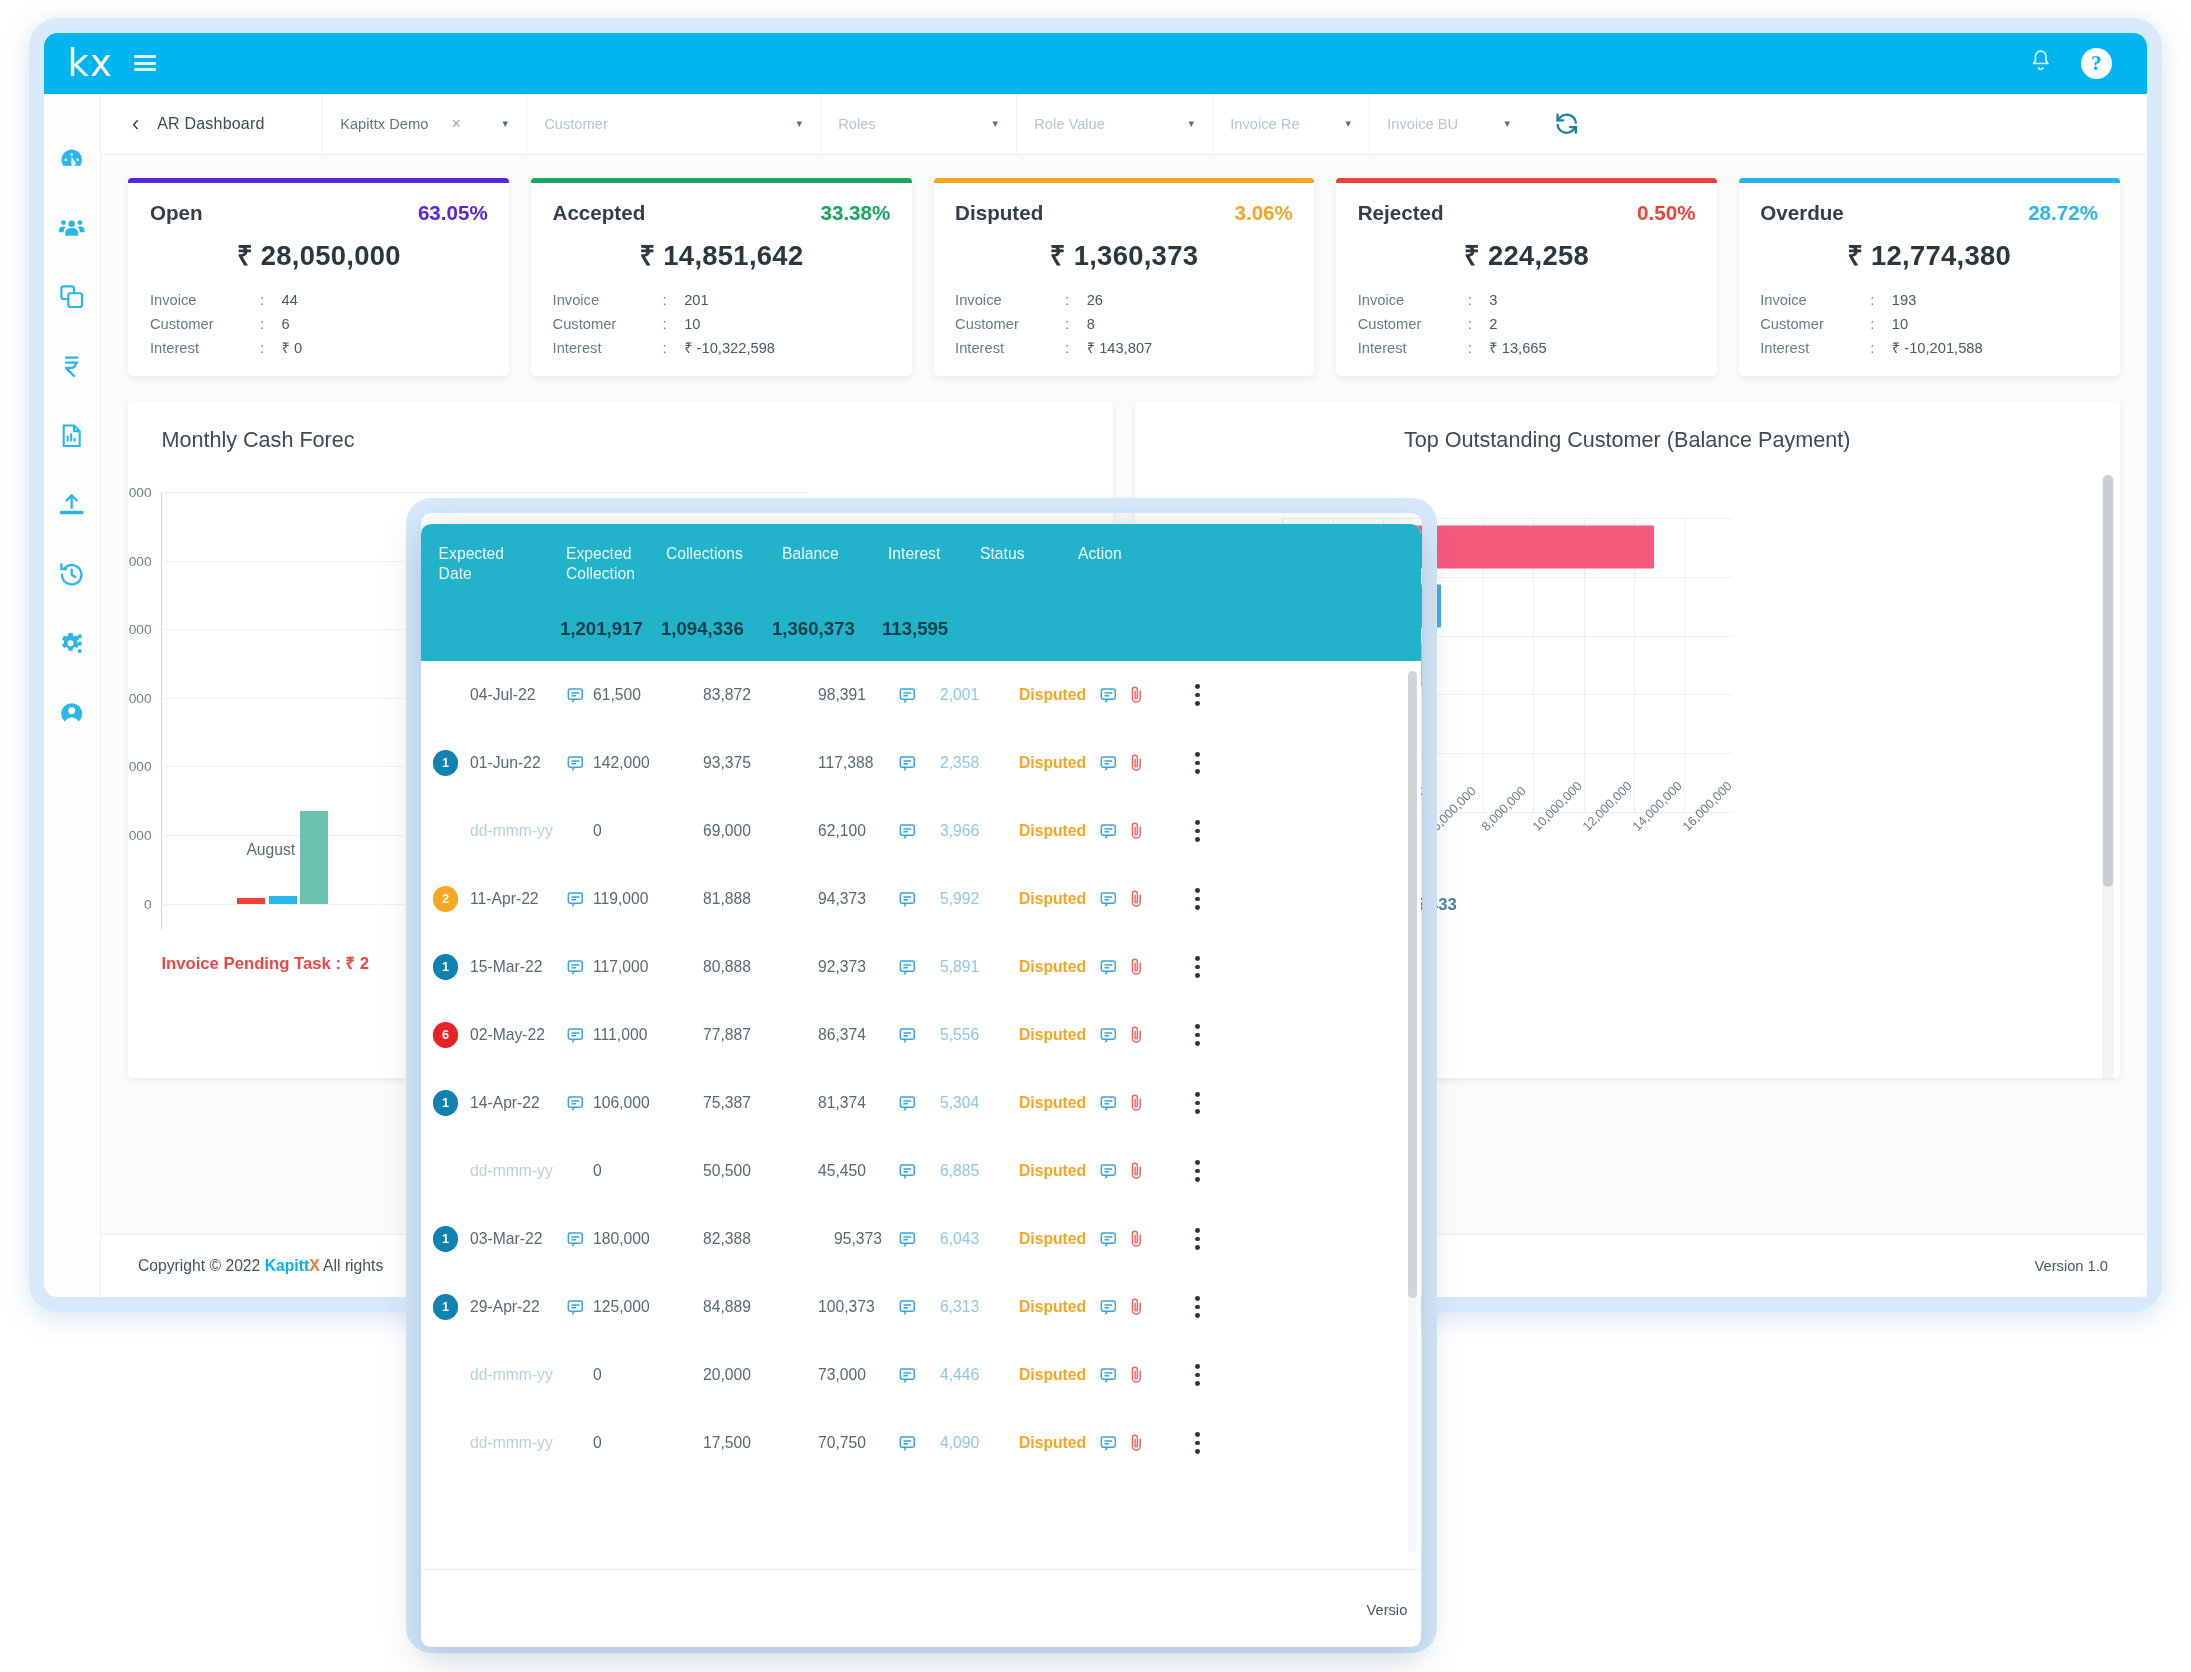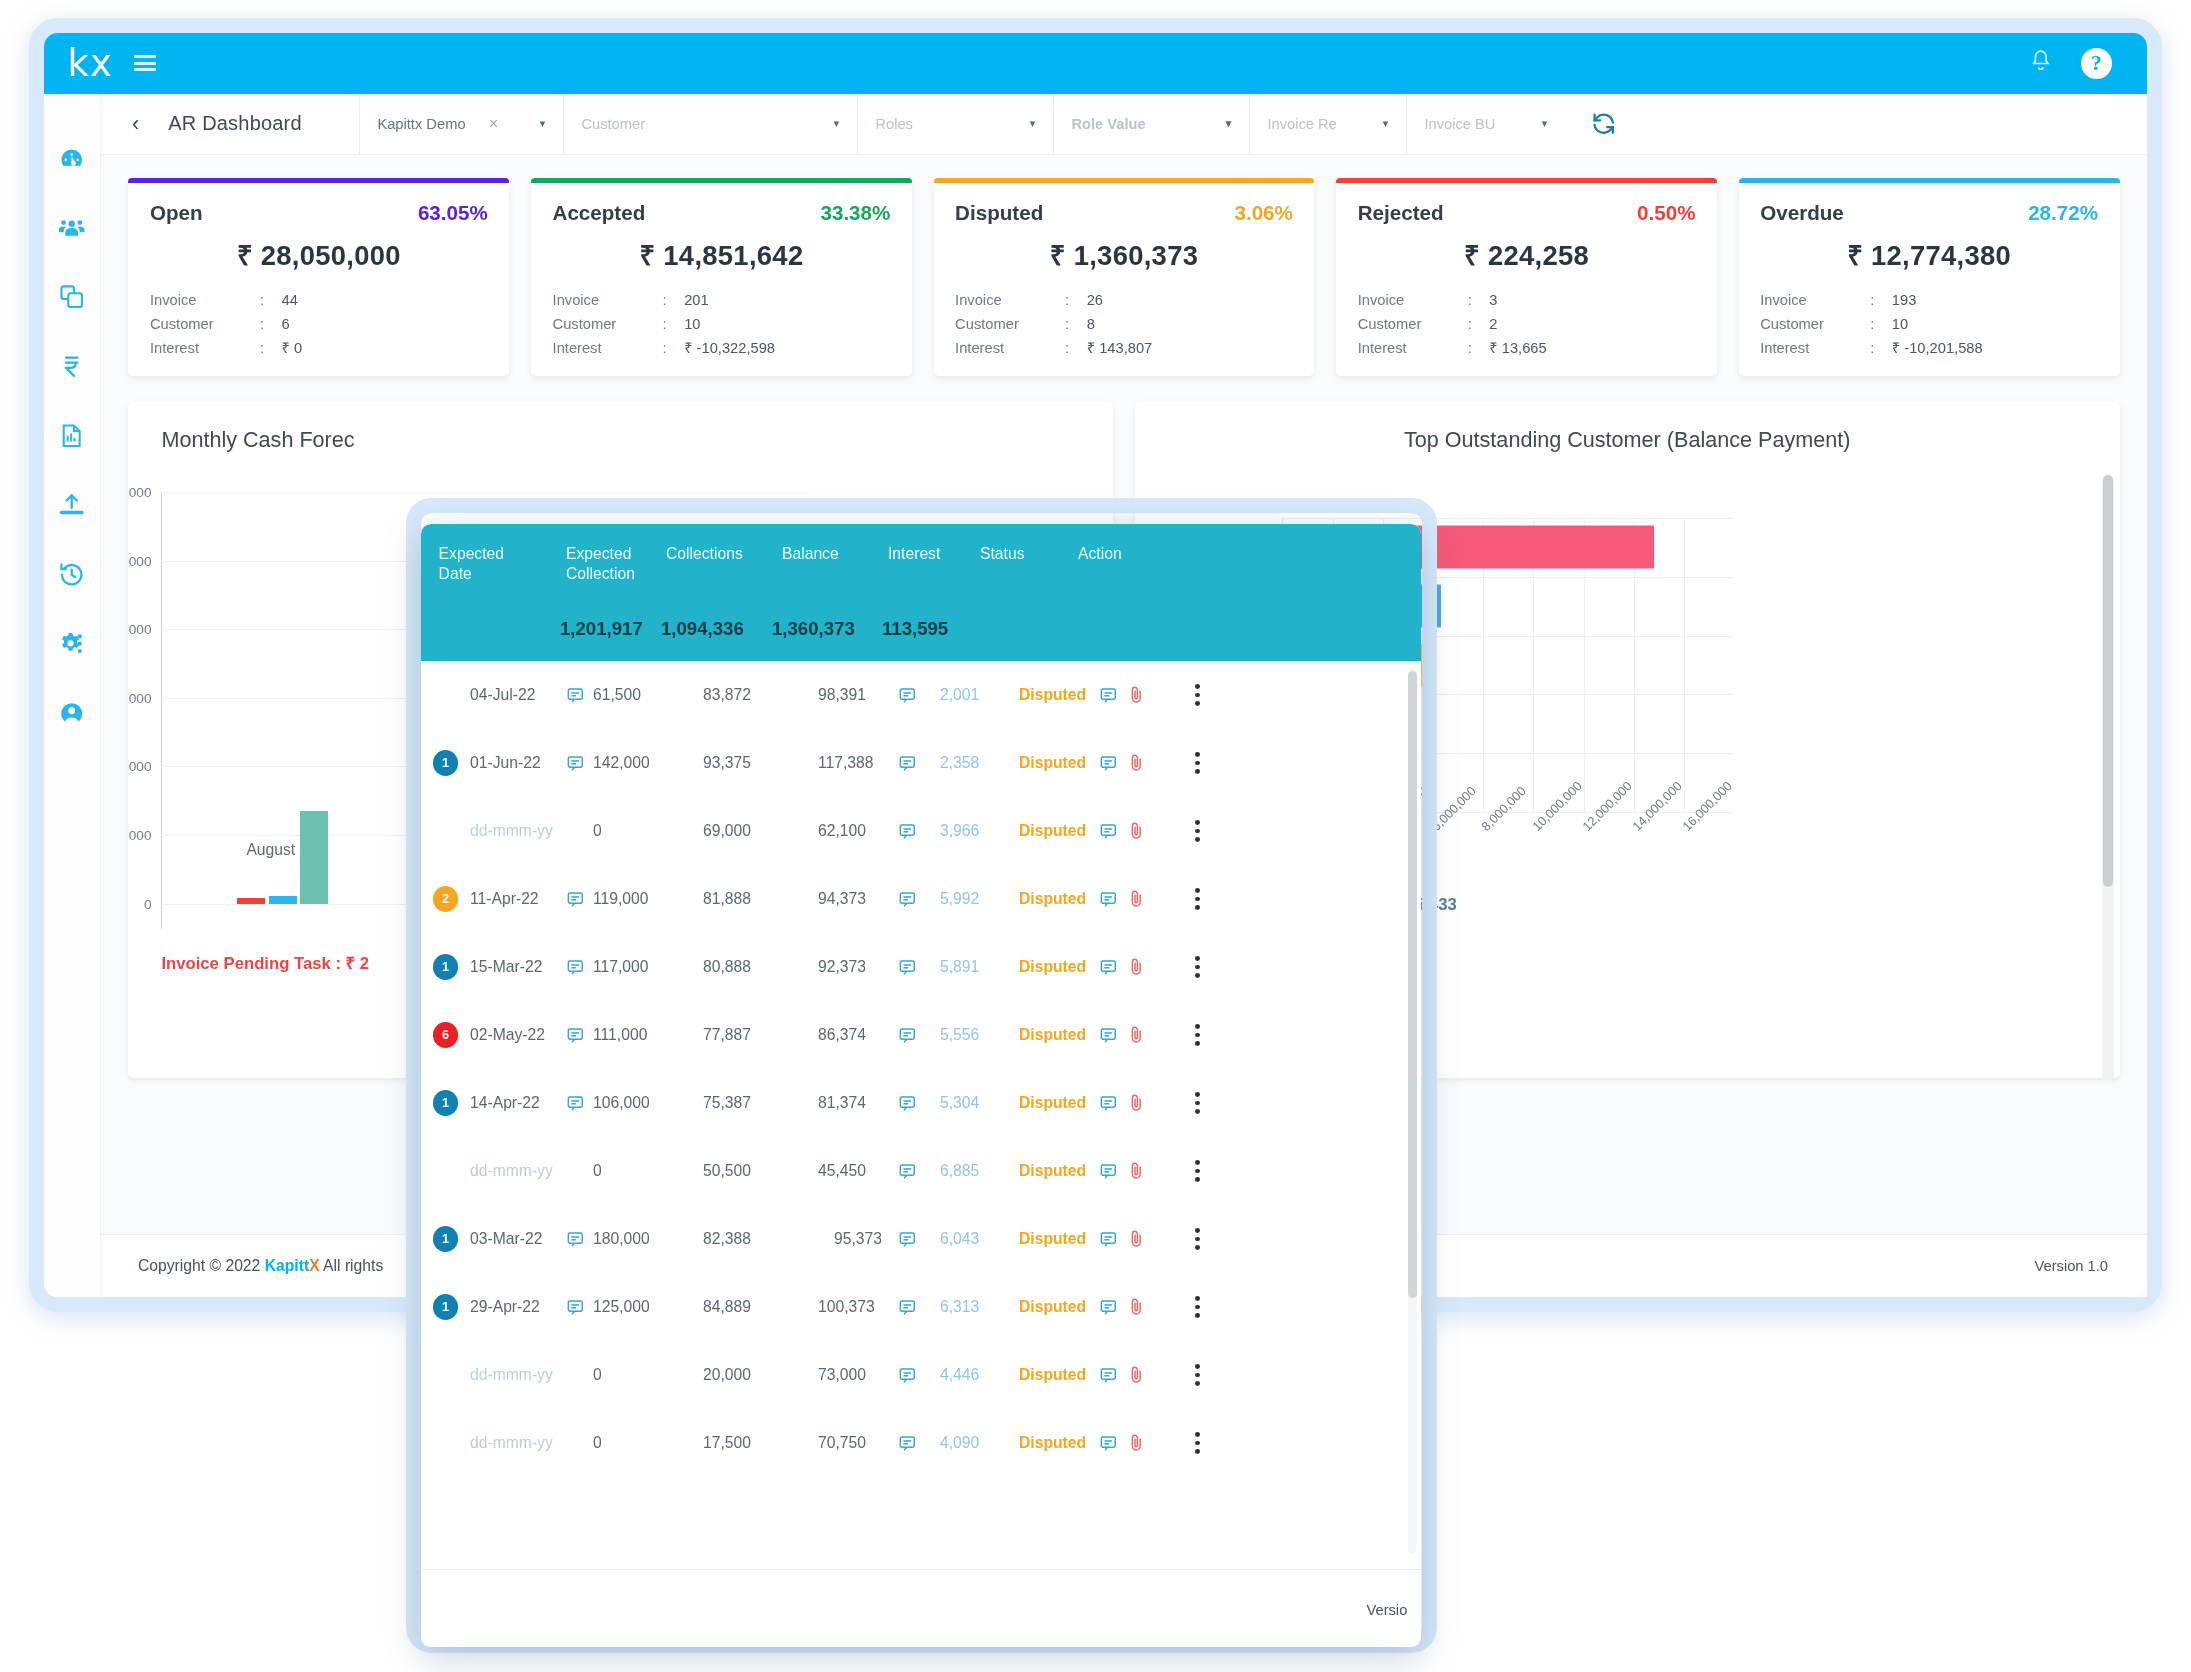--- a/index.html
+++ b/index.html
@@ -68,32 +68,32 @@
   }
 
   
   #filterbar {
     position: relative;
     height: 61px; background: #ffffff;
     display: flex; align-items: center;
     border-bottom: 1px solid #eceff2;
   }
   #back-chevron { margin-left: 31px; color: #3b4a57; font-size: 21.6px; cursor: pointer; line-height: 1; }
-  #page-title { margin-left: 29px; font-size: 20px; color: #3d4a55; letter-spacing: 0.2px; }
+  #page-title { margin-left: 18px; font-size: 16px; color: #3d4a55; letter-spacing: 0.2px; }
   .filter-cell {
     height: 61px; display: flex; align-items: center;
     border-left: 1px solid #eceff2; padding: 0 17.6px;
     color: #b9c3cb; font-size: 14.7px; cursor: pointer;
   }
   .filter-cell .caret { margin-left: auto; color: #5a6b78; font-size: 10.8px; }
   .filter-cell .xmark { color: #9aa7b2; font-size: 15.7px; margin-left: 23.5px; margin-right: 13.7px; }
   #f-demo   { margin-left: 57px; width: 204px; color: #66747f; }
   #f-cust   { width: 294px; }
   #f-roles  { width: 196px; }
-  #f-rolev  { width: 196px; font-weight: bold; }
+  #f-rolev  { width: 196px; }
   #f-invre  { width: 157px; }
   #f-invbu  { width: 159px; }
   #refresh-icon { margin-left: 25.5px; color: #1e7fa6; cursor: pointer; }
   #refresh-icon svg { width: 27.4px; height: 27.4px; display: block; }
 
   
   #kpi-row {
     display: flex; gap: 21.6px;
     padding: 23.5px 27.4px 0 27.4px;
   }

